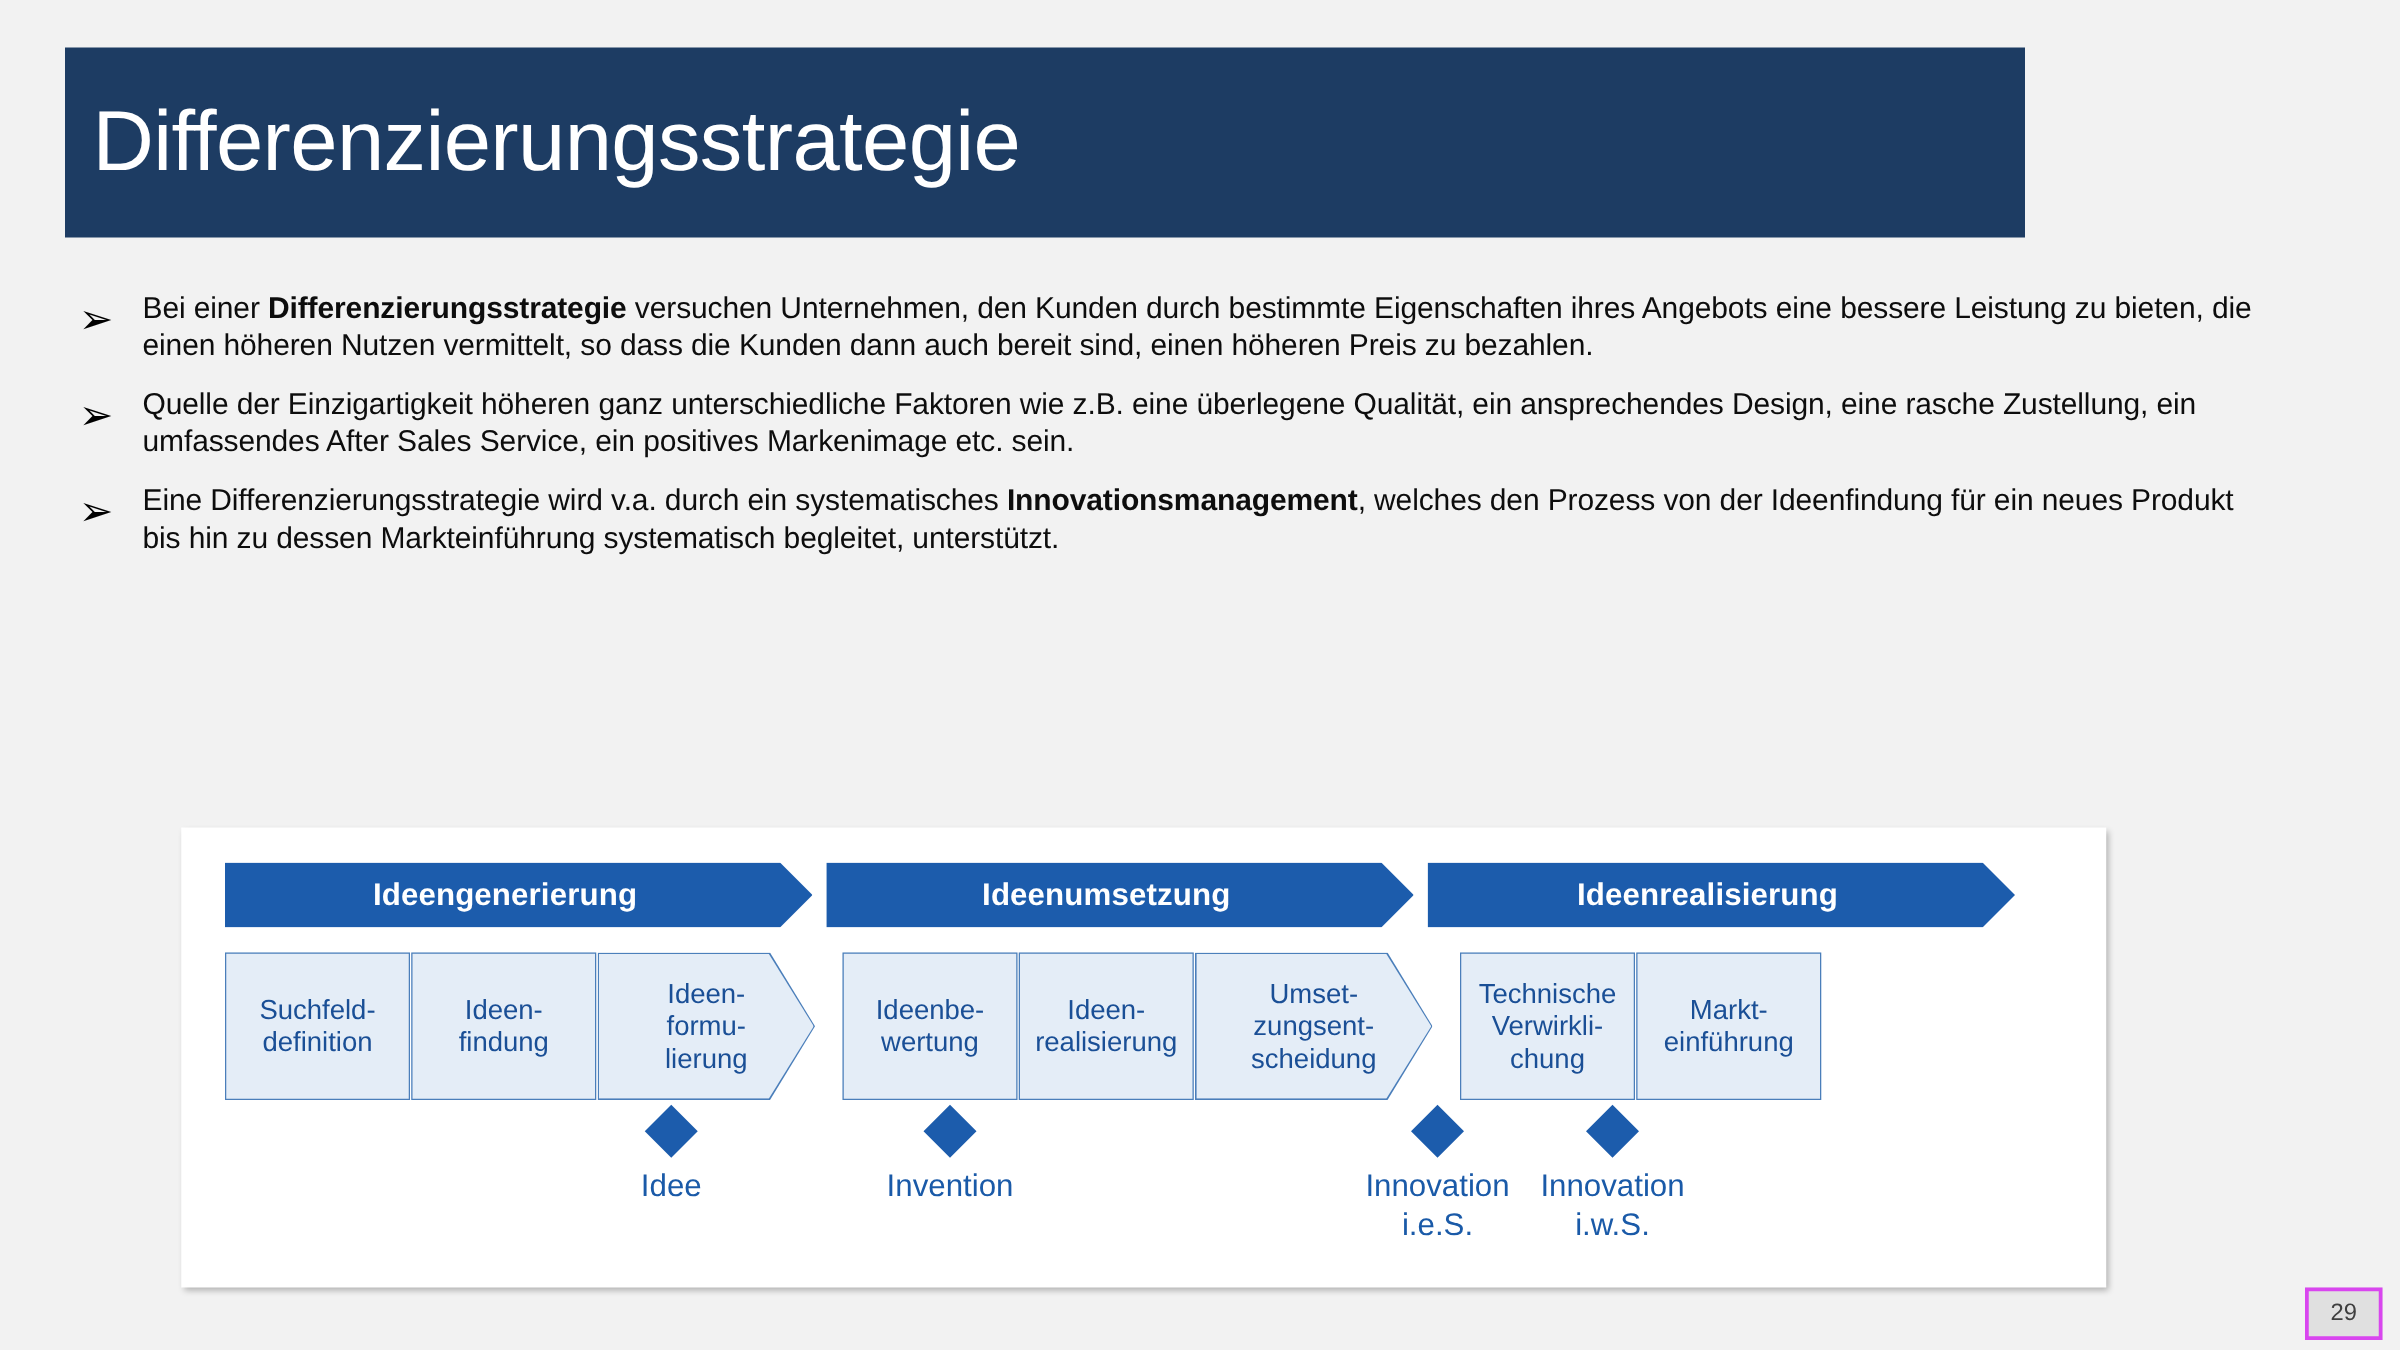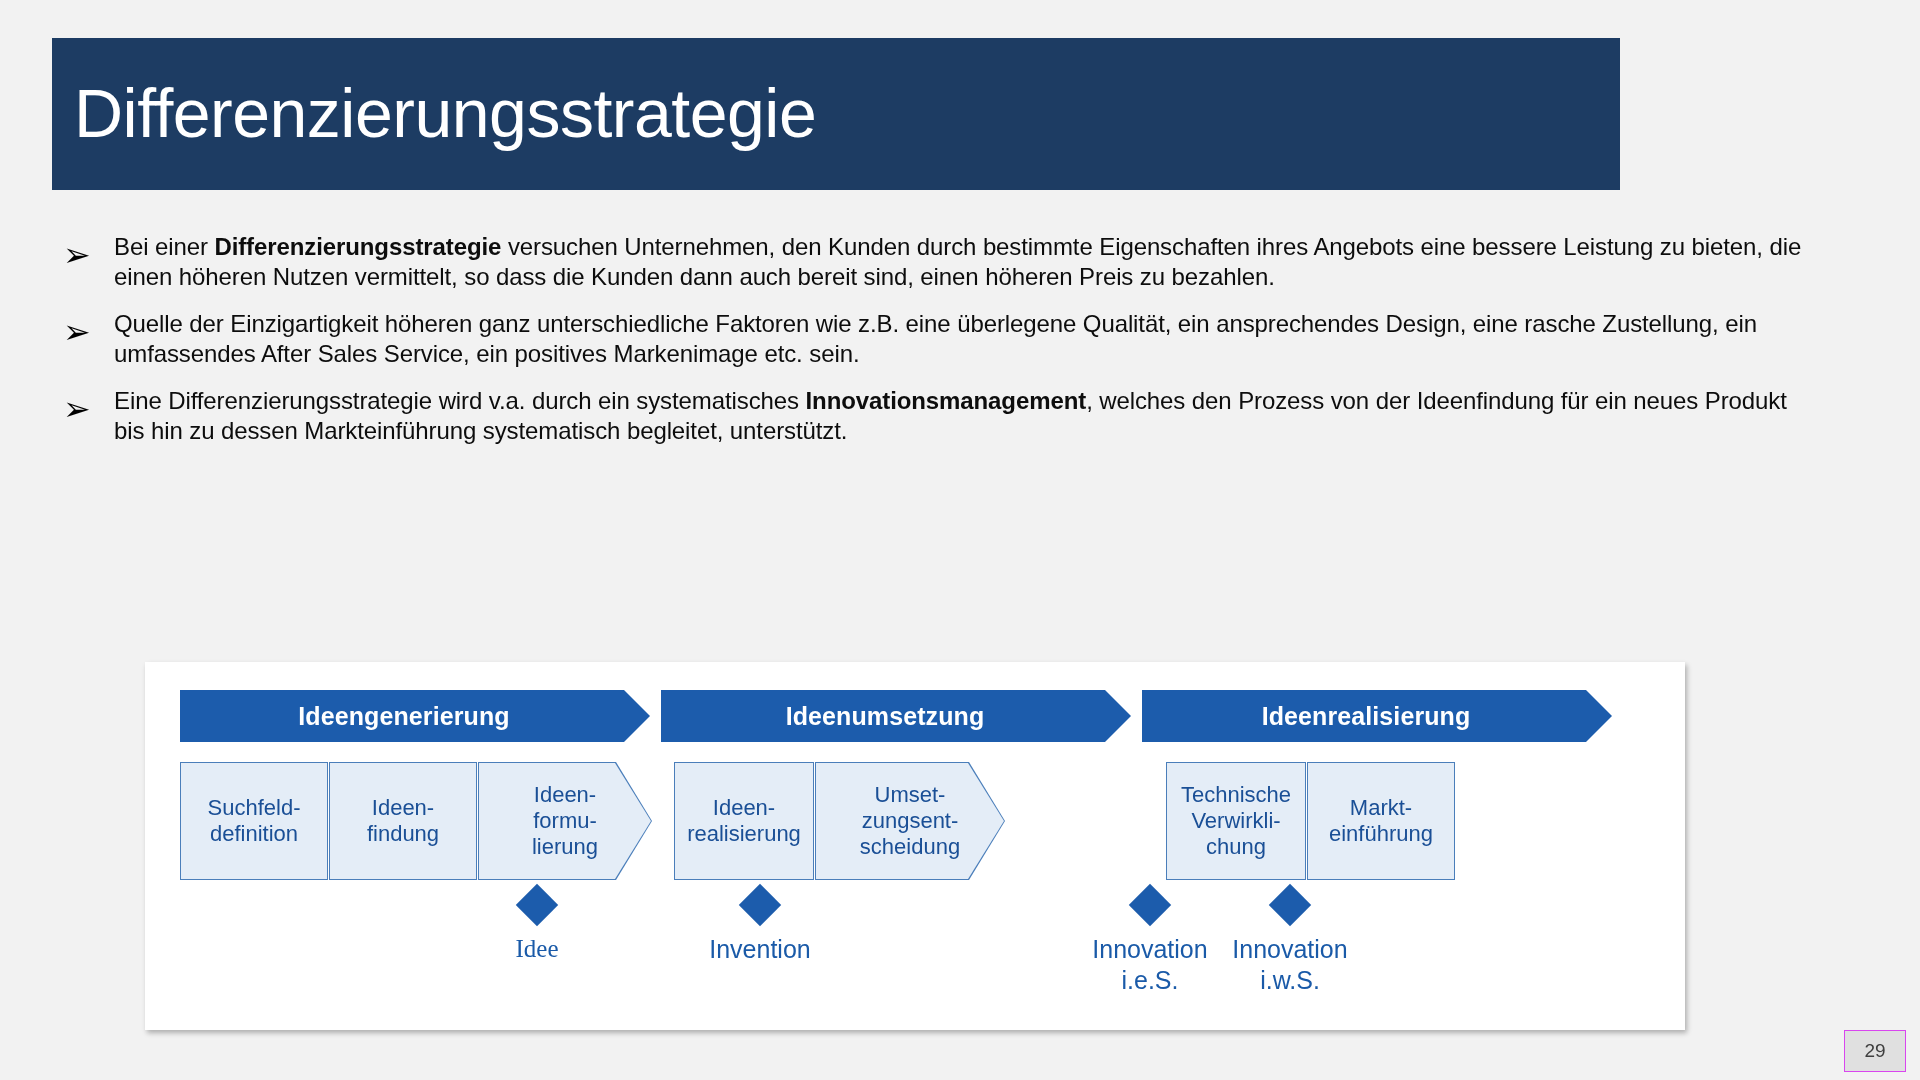--- a/index.html
+++ b/index.html
@@ -224,21 +224,21 @@
   }
 
   
   #slide-number {
     position: absolute;
     right: 14px;
     bottom: 8px;
     width: 62px;
     height: 42px;
     background: #e0e0e0;
-    border: 1px solid #d946ef;
+    border: 3px solid #d946ef;
     color: #3f3f3f;
     font-size: 19px;
     display: flex;
     align-items: center;
     justify-content: center;
     box-sizing: border-box;
   }
 </style>
 </head>
 <body>
@@ -301,20 +301,24 @@
           <div class="step-box chev w3">
             <span class="chev-shape"></span>
             <span class="chev-fill"></span>
             <span class="chev-label lbl" style="white-space: pre-line;">Ideen-
 formu-
 lierung</span>
           </div>
         </div>
 
         <div class="step-group">
+          <div class="step-box s2a">
+            <span class="lbl" style="white-space: pre-line;">Ideenbe-
+wertung</span>
+          </div>
           <div class="step-box s2b">
             <span class="lbl" style="white-space: pre-line;">Ideen-
 realisierung</span>
           </div>
           <div class="step-box chev s2c">
             <span class="chev-shape"></span>
             <span class="chev-fill"></span>
             <span class="chev-label lbl" style="white-space: pre-line;">Umset-
 zungsent-
 scheidung</span>
@@ -330,21 +334,21 @@
           <div class="step-box s3b">
             <span class="lbl" style="white-space: pre-line;">Markt-
 einführung</span>
           </div>
         </div>
 
       </div>
 
       <div class="marker" style="left:292px; top:228px;">
         <div class="diamond"></div>
-        <div class="marker-label" style="white-space: pre-line; font-family: Liberation Serif, serif;">Idee</div>
+        <div class="marker-label" style="white-space: pre-line;">Idee</div>
       </div>
       <div class="marker" style="left:515px; top:228px;">
         <div class="diamond"></div>
         <div class="marker-label" style="white-space: pre-line;">Invention</div>
       </div>
       <div class="marker" style="left:905px; top:228px;">
         <div class="diamond"></div>
         <div class="marker-label" style="white-space: pre-line;">Innovation
 i.e.S.</div>
       </div>

